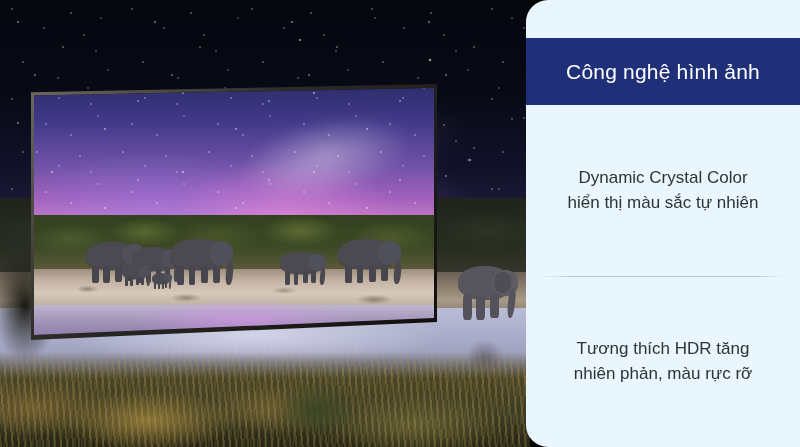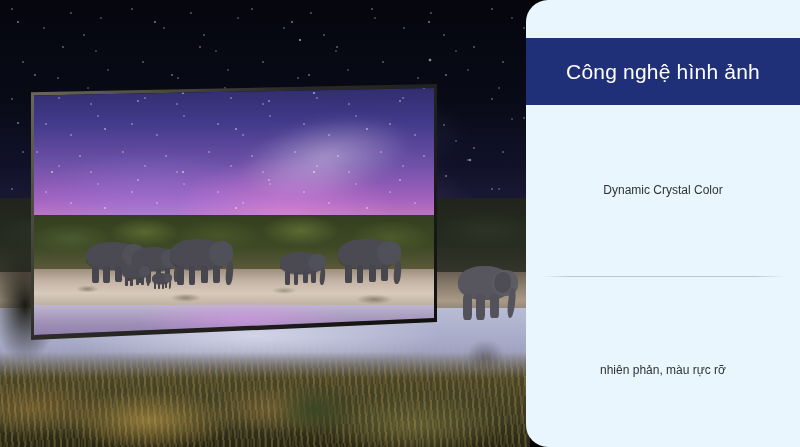--- a/index.html
+++ b/index.html
@@ -288,21 +288,21 @@
     position:relative;
   }
   .feature + .feature::before {
     content:"";
     position:absolute; left:15px; right:15px; top:0;
     height:1px;
     background: linear-gradient(90deg, rgba(150,170,185,0) 0%, rgba(140,162,178,.55) 12%, rgba(140,162,178,.55) 88%, rgba(150,170,185,0) 100%);
   }
   .feature .ftext {
     color:#2f3335;
-    font-size:12px;
+    font-size:17px;
     line-height:1.46;
     text-align:center;
     font-weight:400;
   }
 </style>
 </head>
 <body>
 
 <div id="stage">
 
@@ -411,26 +411,27 @@
 
   <div id="panel">
     <div class="panel-header">
       <div class="title">Công nghệ hình ảnh</div>
     </div>
 
     <div class="features">
       <div class="feature">
         <div class="ftext">
           <span>Dynamic Crystal Color</span><br>
+          <span>hiển thị màu sắc tự nhiên</span>
         </div>
       </div>
 
 
       <div class="feature">
         <div class="ftext">
-          <br>
+          <span>Tương thích HDR tăng</span><br>
           <span>nhiên phản, màu rực rỡ</span>
         </div>
       </div>
     </div>
   </div>
 
 </div>
 
 </body></html>

